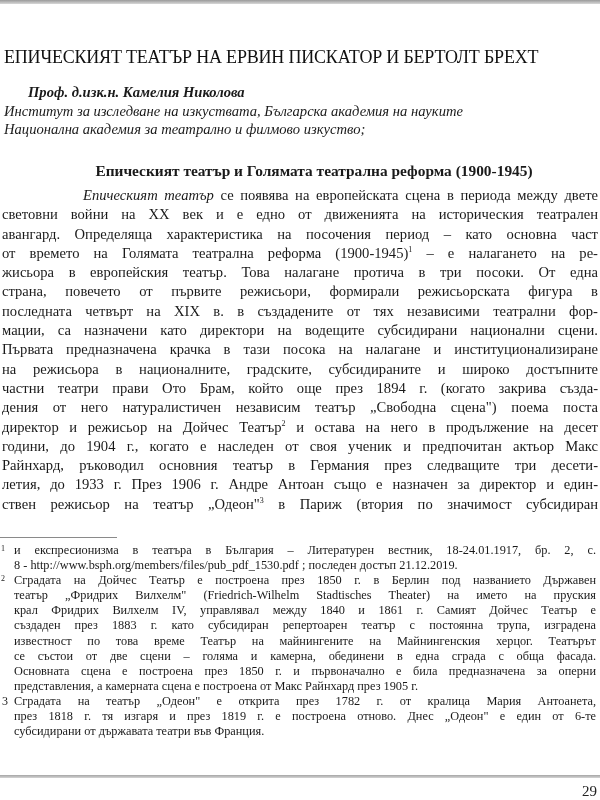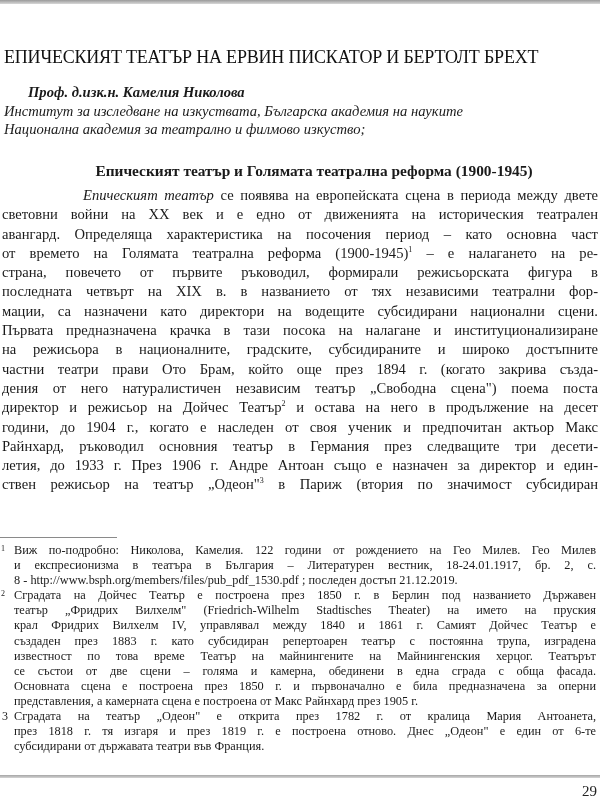--- a/index.html
+++ b/index.html
@@ -74,40 +74,40 @@
   <div>Национална академия за театрално и филмово изкуство;</div>
 </div>
 
 <div class="section-heading">Епическият театър и Голямата театрална реформа (1900-1945)</div>
 
 <div class="body-text">
   <span class="body-line first"><i>Епическият театър</i><span> се появява на европейската сцена в периода между двете</span></span>
   <span class="body-line">световни войни на XX век и е едно от движенията на историческия театрален</span>
   <span class="body-line">авангард. Определяща характеристика на посочения период – като основна част</span>
   <span class="body-line"><span>от времето на Голямата театрална реформа (1900-1945)</span><sup>1</sup><span> – е налагането на ре-</span></span>
-  <span class="body-line">страна, повечето от първите ръководил, формирали режисьорската фигура в</span>
-  <span class="body-line">последната четвърт на XIX в. в названието от тях независими театрални фор-</span>
+  <span class="body-line">жисьора в европейския театър. Това налагане протича в три посоки. От една</span>
+  <span class="body-line">страна, повечето от първите режисьори, формирали режисьорската фигура в</span>
+  <span class="body-line">последната четвърт на XIX в. в създадените от тях независими театрални фор-</span>
   <span class="body-line">мации, са назначени като директори на водещите субсидирани национални сцени.</span>
   <span class="body-line">Първата предназначена крачка в тази посока на налагане и институционализиране</span>
   <span class="body-line">на режисьора в националните, градските, субсидираните и широко достъпните</span>
   <span class="body-line">частни театри прави Ото Брам, който още през 1894 г. (когато закрива създа-</span>
   <span class="body-line">дения от него натуралистичен независим театър „Свободна сцена") поема поста</span>
   <span class="body-line"><span>директор и режисьор на Дойчес Театър</span><sup>2</sup><span> и остава на него в продължение на десет</span></span>
   <span class="body-line">години, до 1904 г., когато е наследен от своя ученик и предпочитан актьор Макс</span>
   <span class="body-line">Райнхард, ръководил основния театър в Германия през следващите три десети-</span>
   <span class="body-line">летия, до 1933 г. През 1906 г. Андре Антоан също е назначен за директор и един-</span>
   <span class="body-line"><span>ствен режисьор на театър „Одеон"</span><sup>3</sup><span> в Париж (втория по значимост субсидиран</span></span>
 </div>
 
 <div class="fn-rule"></div>
 
 <div class="footnotes">
   <div class="fn">
     <span class="fn-num">1</span>
-    <span class="fn-line">Виж по-подробно: Николова, Камелия. 122 години от рождението на Гео Милев. Гео Милев</span>
     <span class="fn-line">и експресионизма в театъра в България – Литературен вестник, 18-24.01.1917, бр. 2, с.</span>
     <span class="fn-line last">8 - http://www.bsph.org/members/files/pub_pdf_1530.pdf ; последен достъп 21.12.2019.</span>
   </div>
   <div class="fn">
     <span class="fn-num">2</span>
     <span class="fn-line">Сградата на Дойчес Театър е построена през 1850 г. в Берлин под названието Държавен</span>
     <span class="fn-line">театър „Фридрих Вилхелм" (Friedrich-Wilhelm Stadtisches Theater) на името на пруския</span>
     <span class="fn-line">крал Фридрих Вилхелм  IV, управлявал между 1840 и 1861 г. Самият Дойчес Театър е</span>
     <span class="fn-line">създаден през 1883 г. като субсидиран репертоарен театър с постоянна трупа, изградена</span>
     <span class="fn-line">известност по това време Театър на майнингените на Майнингенския херцог. Театърът</span>

